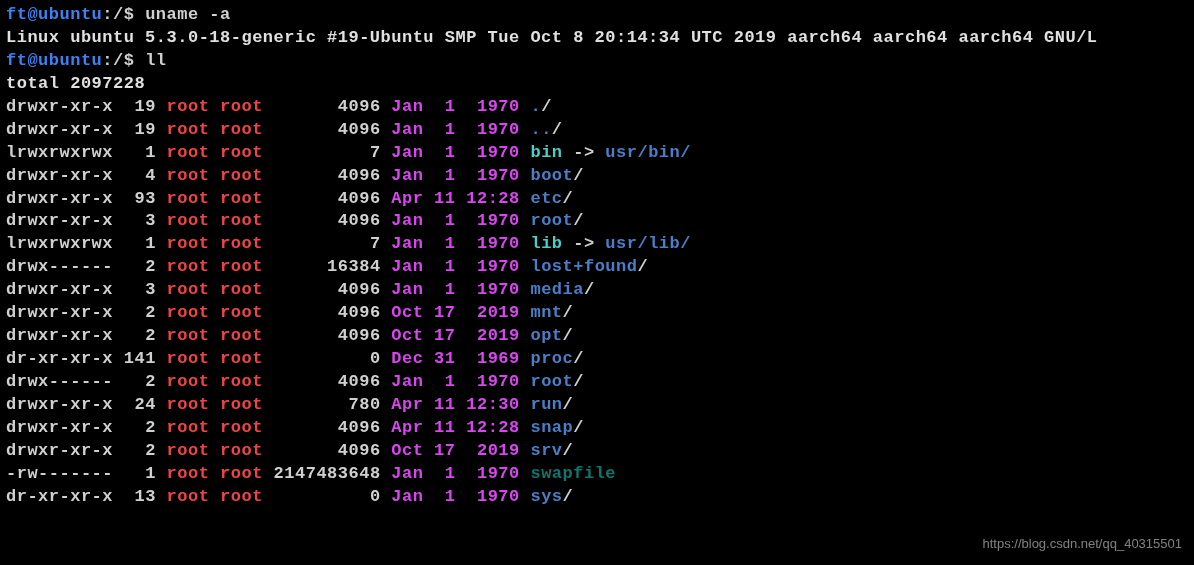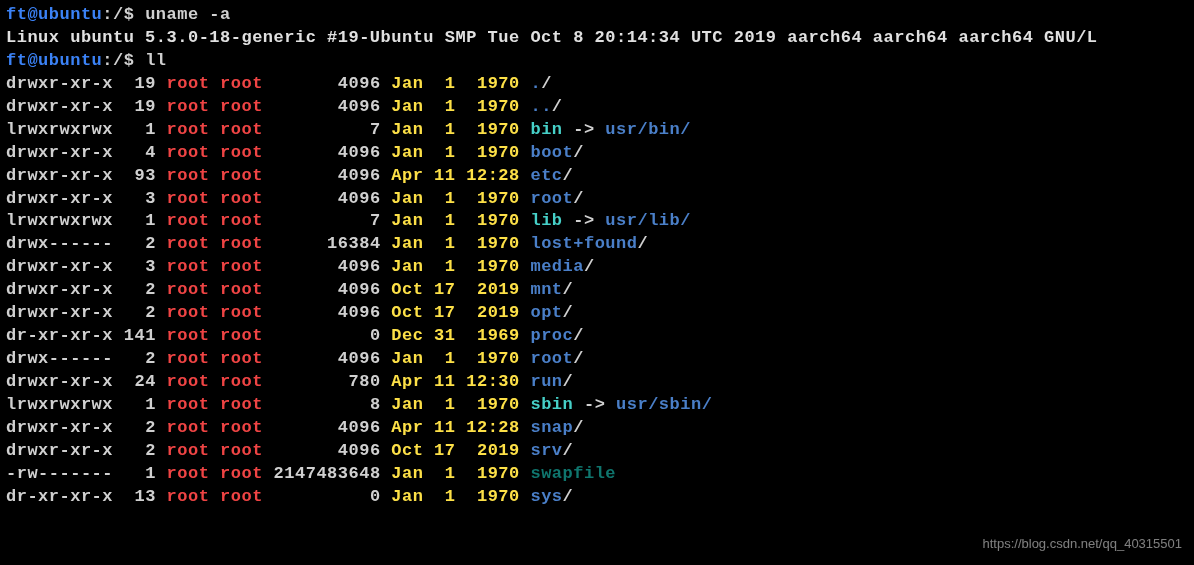--- a/index.html
+++ b/index.html
@@ -26,21 +26,21 @@
     }
     .prompt-user { color: #3b82f6; }
     .prompt-path { color: #d0d0d0; }
     .prompt-sym { color: #d0d0d0; }
     .cmd { color: #d0d0d0; }
     .white { color: #e0e0e0; }
     .perms { color: #d0d0d0; }
     .num { color: #d0d0d0; }
     .own { color: #ef4444; }
     .size { color: #d0d0d0; }
-    .date { color: #fde047; margin-top: 42px; }
+    .date { color: #d946ef; margin-top: 42px; }
     .dir { color: #4a7fc8; }
     .link { color: #46d0c8; }
     .arrow { color: #d0d0d0; }
     .file { color: #0f766e; }
     .slash { color: #d0d0d0; }
     .watermark {
       position: absolute;
       bottom: 12px;
       right: 12px;
       color: rgba(230,230,230,0.55);
@@ -50,33 +50,33 @@
       letter-spacing: 0;
     }
   </style>
 </head>
 <body>
 
 <div id="term">
     <div class="line"><span class="prompt-user">ft@ubuntu</span><span class="prompt-path">:/</span><span class="prompt-sym">$ </span><span class="cmd">uname -a</span></div>
     <div class="line"><span class="white">Linux ubuntu 5.3.0-18-generic #19-Ubuntu SMP Tue Oct 8 20:14:34 UTC 2019 aarch64 aarch64 aarch64 GNU/L</span></div>
     <div class="line"><span class="prompt-user">ft@ubuntu</span><span class="prompt-path">:/</span><span class="prompt-sym">$ </span><span class="cmd">ll</span></div>
+    <div class="line"><span class="white">total 2097228</span></div>
     <div class="line"><span class="perms">drwxr-xr-x</span> <span class="num"> 19</span> <span class="own">root root</span> <span class="size">      4096</span> <span class="date">Jan  1  1970</span> <span class="dir">.</span><span class="slash">/</span></div>
     <div class="line"><span class="perms">drwxr-xr-x</span> <span class="num"> 19</span> <span class="own">root root</span> <span class="size">      4096</span> <span class="date">Jan  1  1970</span> <span class="dir">..</span><span class="slash">/</span></div>
     <div class="line"><span class="perms">lrwxrwxrwx</span> <span class="num">  1</span> <span class="own">root root</span> <span class="size">         7</span> <span class="date">Jan  1  1970</span> <span class="link">bin</span><span class="arrow"> -&gt; </span><span class="dir">usr/bin/</span></div>
     <div class="line"><span class="perms">drwxr-xr-x</span> <span class="num">  4</span> <span class="own">root root</span> <span class="size">      4096</span> <span class="date">Jan  1  1970</span> <span class="dir">boot</span><span class="slash">/</span></div>
     <div class="line"><span class="perms">drwxr-xr-x</span> <span class="num"> 93</span> <span class="own">root root</span> <span class="size">      4096</span> <span class="date">Apr 11 12:28</span> <span class="dir">etc</span><span class="slash">/</span></div>
     <div class="line"><span class="perms">drwxr-xr-x</span> <span class="num">  3</span> <span class="own">root root</span> <span class="size">      4096</span> <span class="date">Jan  1  1970</span> <span class="dir">root</span><span class="slash">/</span></div>
     <div class="line"><span class="perms">lrwxrwxrwx</span> <span class="num">  1</span> <span class="own">root root</span> <span class="size">         7</span> <span class="date">Jan  1  1970</span> <span class="link">lib</span><span class="arrow"> -&gt; </span><span class="dir">usr/lib/</span></div>
     <div class="line"><span class="perms">drwx------</span> <span class="num">  2</span> <span class="own">root root</span> <span class="size">     16384</span> <span class="date">Jan  1  1970</span> <span class="dir">lost+found</span><span class="slash">/</span></div>
     <div class="line"><span class="perms">drwxr-xr-x</span> <span class="num">  3</span> <span class="own">root root</span> <span class="size">      4096</span> <span class="date">Jan  1  1970</span> <span class="dir">media</span><span class="slash">/</span></div>
     <div class="line"><span class="perms">drwxr-xr-x</span> <span class="num">  2</span> <span class="own">root root</span> <span class="size">      4096</span> <span class="date">Oct 17  2019</span> <span class="dir">mnt</span><span class="slash">/</span></div>
     <div class="line"><span class="perms">drwxr-xr-x</span> <span class="num">  2</span> <span class="own">root root</span> <span class="size">      4096</span> <span class="date">Oct 17  2019</span> <span class="dir">opt</span><span class="slash">/</span></div>
     <div class="line"><span class="perms">dr-xr-xr-x</span> <span class="num">141</span> <span class="own">root root</span> <span class="size">         0</span> <span class="date">Dec 31  1969</span> <span class="dir">proc</span><span class="slash">/</span></div>
     <div class="line"><span class="perms">drwx------</span> <span class="num">  2</span> <span class="own">root root</span> <span class="size">      4096</span> <span class="date">Jan  1  1970</span> <span class="dir">root</span><span class="slash">/</span></div>
     <div class="line"><span class="perms">drwxr-xr-x</span> <span class="num"> 24</span> <span class="own">root root</span> <span class="size">       780</span> <span class="date">Apr 11 12:30</span> <span class="dir">run</span><span class="slash">/</span></div>
-    <div class="line"><span class="perms">lrwxrwxrwx</span> <span class="num">  1</span> <span class="own">root root</span> <span class="size">         8</span> <span class="date">Jan  1  1970</span> <span class="link">sbin</span><span class="arrow"> -&gt; </span><span class="dir">usr/sbin/</span></div>
     <div class="line"><span class="perms">drwxr-xr-x</span> <span class="num">  2</span> <span class="own">root root</span> <span class="size">      4096</span> <span class="date">Apr 11 12:28</span> <span class="dir">snap</span><span class="slash">/</span></div>
     <div class="line"><span class="perms">drwxr-xr-x</span> <span class="num">  2</span> <span class="own">root root</span> <span class="size">      4096</span> <span class="date">Oct 17  2019</span> <span class="dir">srv</span><span class="slash">/</span></div>
     <div class="line"><span class="perms">-rw-------</span> <span class="num">  1</span> <span class="own">root root</span> <span class="size">2147483648</span> <span class="date">Jan  1  1970</span> <span class="file">swapfile</span></div>
     <div class="line"><span class="perms">dr-xr-xr-x</span> <span class="num"> 13</span> <span class="own">root root</span> <span class="size">         0</span> <span class="date">Jan  1  1970</span> <span class="dir">sys</span><span class="slash">/</span></div>
   </div>
 <div class="watermark">https://blog.csdn.net/qq_40315501</div>
 
 </body></html>

